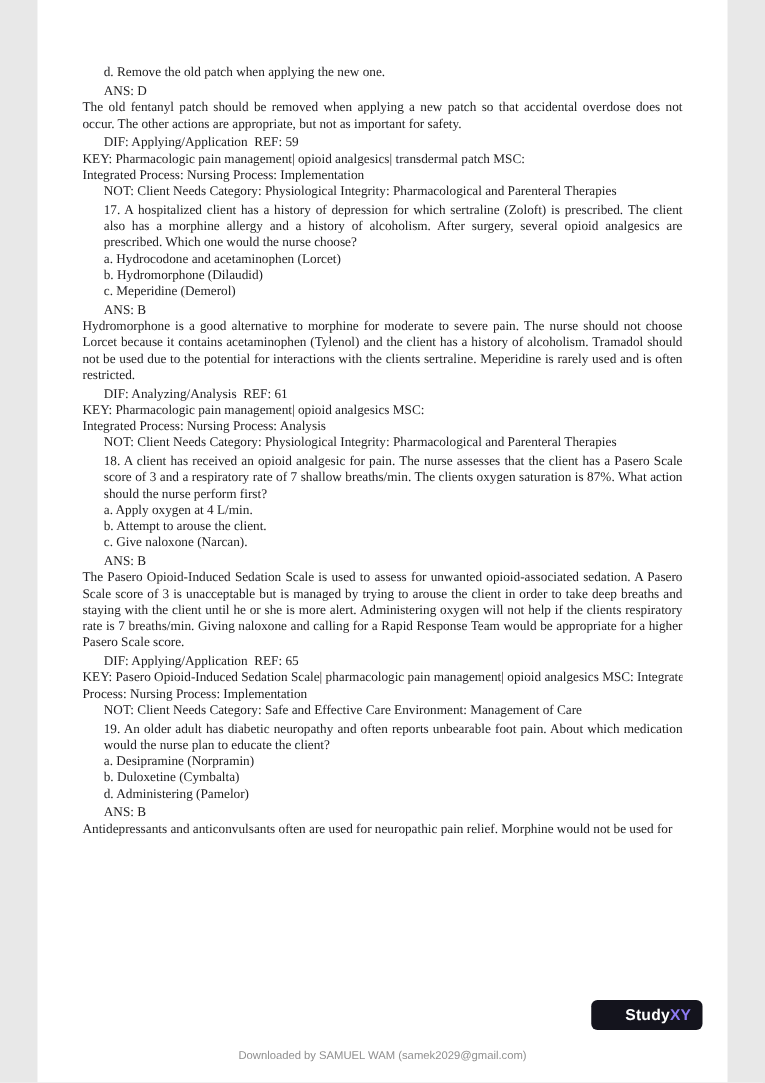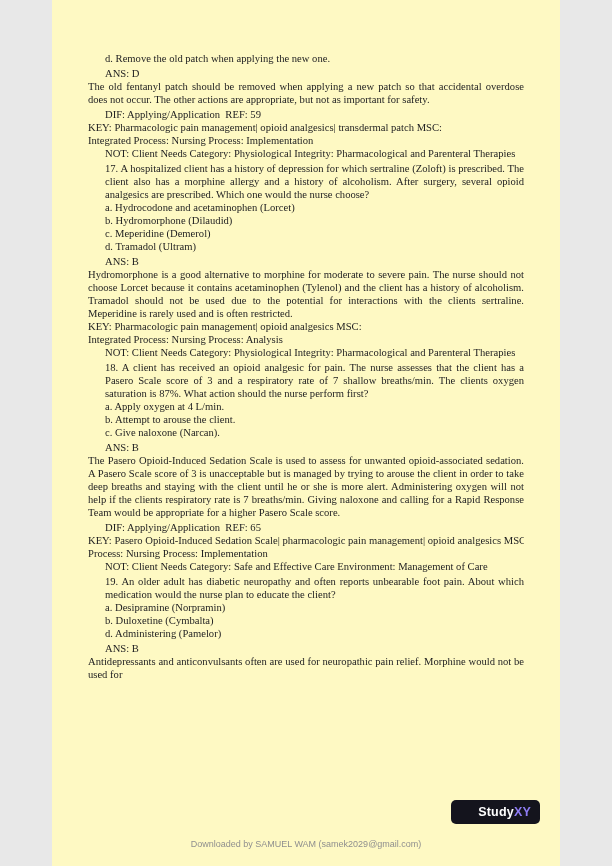--- a/index.html
+++ b/index.html
@@ -1,21 +1,21 @@
 <!DOCTYPE html>
 <html><head>
 <meta charset="utf-8">
 <style>
   html,body { margin:0; padding:0; background:#e8e8e8; }
   #page {
     position: relative;
-    width: 508px;
+    width: 552px;
     height: 866px;
     margin: 0 auto;
-    background: #fef9c3;
+    background: #ffffff;
     overflow: hidden;
     box-sizing: border-box;
   }
   #doc {
     position: absolute;
     top: 52px; left: 36px; right: 36px;
     font-family: "Liberation Serif", serif;
     font-size: 10.6px;
     line-height: 13px;
     color: #1d1d1f;
@@ -62,23 +62,23 @@
       <div class="blk indent line gap">ANS: D</div>
       <div class="blk flow">The old fentanyl patch should be removed when applying a new patch so that accidental overdose does not occur. The other actions are appropriate, but not as important for safety.</div>
       <div class="blk indent line gap">DIF: Applying/Application  REF: 59</div>
       <div class="blk line">KEY: Pharmacologic pain management| opioid analgesics| transdermal patch MSC:</div>
       <div class="blk line">Integrated Process: Nursing Process: Implementation</div>
       <div class="blk indent line">NOT: Client Needs Category: Physiological Integrity: Pharmacological and Parenteral Therapies</div>
       <div class="blk indent flow gap">17. A hospitalized client has a history of depression for which sertraline (Zoloft) is prescribed. The client also has a morphine allergy and a history of alcoholism. After surgery, several opioid analgesics are prescribed. Which one would the nurse choose?</div>
       <div class="blk indent line">a. Hydrocodone and acetaminophen (Lorcet)</div>
       <div class="blk indent line">b. Hydromorphone (Dilaudid)</div>
       <div class="blk indent line">c. Meperidine (Demerol)</div>
-      <div class="blk indent line">d. Tramadol (Ultram)</div>
       <div class="blk indent line gap">ANS: B</div>
       <div class="blk flow">Hydromorphone is a good alternative to morphine for moderate to severe pain. The nurse should not choose Lorcet because it contains acetaminophen (Tylenol) and the client has a history of alcoholism. Tramadol should not be used due to the potential for interactions with the clients sertraline. Meperidine is rarely used and is often restricted.</div>
+      <div class="blk indent line gap">DIF: Analyzing/Analysis  REF: 61</div>
       <div class="blk line">KEY: Pharmacologic pain management| opioid analgesics MSC:</div>
       <div class="blk line">Integrated Process: Nursing Process: Analysis</div>
       <div class="blk indent line">NOT: Client Needs Category: Physiological Integrity: Pharmacological and Parenteral Therapies</div>
       <div class="blk indent flow gap">18. A client has received an opioid analgesic for pain. The nurse assesses that the client has a Pasero Scale score of 3 and a respiratory rate of 7 shallow breaths/min. The clients oxygen saturation is 87%. What action should the nurse perform first?</div>
       <div class="blk indent line">a. Apply oxygen at 4 L/min.</div>
       <div class="blk indent line">b. Attempt to arouse the client.</div>
       <div class="blk indent line">c. Give naloxone (Narcan).</div>
       <div class="blk indent line gap">ANS: B</div>
       <div class="blk flow">The Pasero Opioid-Induced Sedation Scale is used to assess for unwanted opioid-associated sedation. A Pasero Scale score of 3 is unacceptable but is managed by trying to arouse the client in order to take deep breaths and staying with the client until he or she is more alert. Administering oxygen will not help if the clients respiratory rate is 7 breaths/min. Giving naloxone and calling for a Rapid Response Team would be appropriate for a higher Pasero Scale score.</div>
       <div class="blk indent line gap">DIF: Applying/Application  REF: 65</div>

